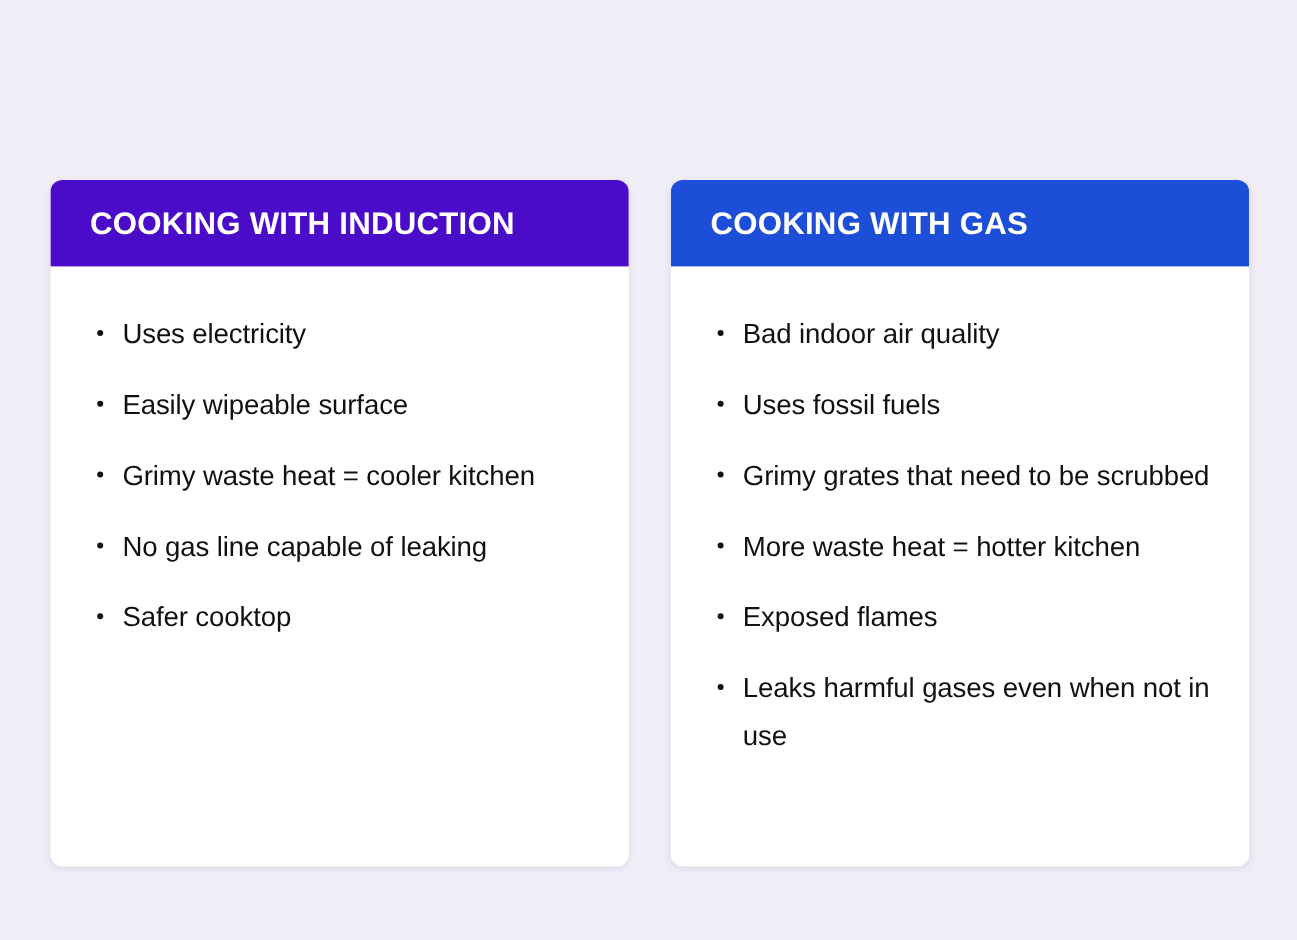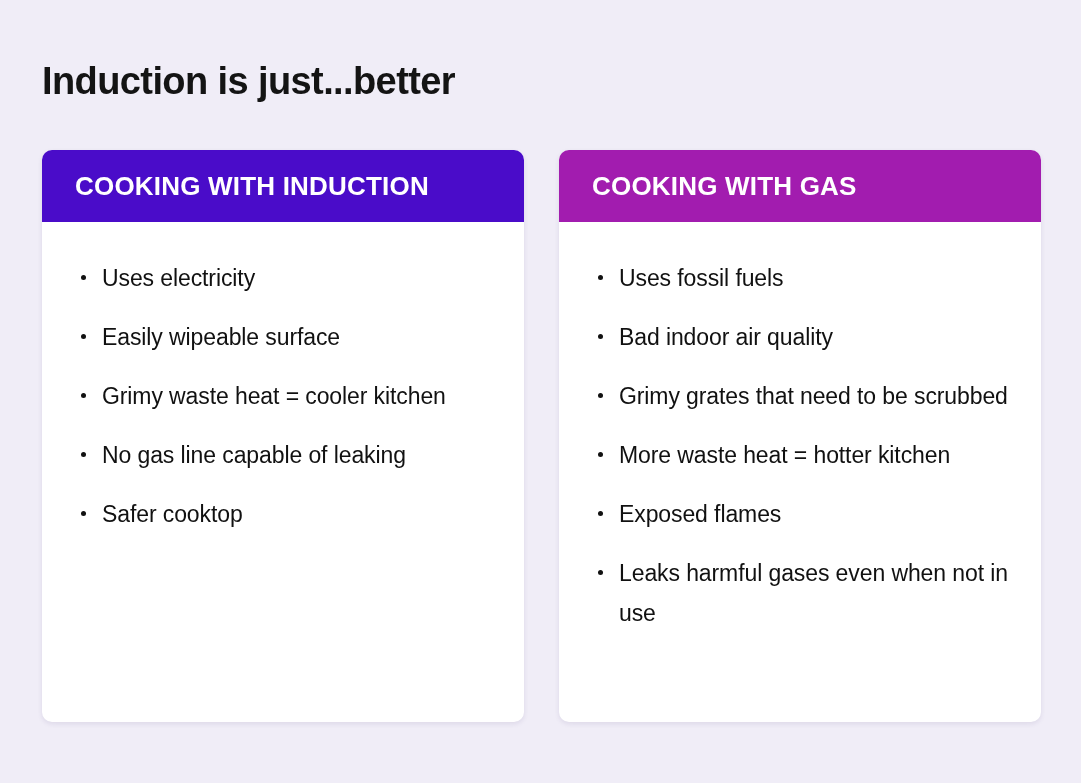--- a/index.html
+++ b/index.html
@@ -64,21 +64,21 @@
   .card-header-title {
     color: #ffffff;
     font-size: 26px;
     font-weight: bold;
     letter-spacing: 0.2px;
     line-height: 30px;
     white-space: nowrap;
   }
 
   .card-header.induction { background: #4a0cc9; }
-  .card-header.gas       { background: #a21caf; }
+  .card-header.gas       { background: #1d4ed8; }
 
   .card-body {
     flex: 1;
     padding: 36px 30px 29px 30px;
     box-sizing: border-box;
   }
 
   .bullet-list {
     list-style: none;
     margin: 0;
@@ -107,21 +107,20 @@
     height: 5px;
     border-radius: 50%;
     background: #111111;
   }
 </style>
 </head>
 <body>
 
 <div class="page">
 
-  <div class="page-title">Induction is just...better</div>
 
   <div class="cards">
 
     <div class="card">
       <div class="card-header induction">
         <span class="card-header-title">COOKING WITH INDUCTION</span>
       </div>
       <div class="card-body">
         <ul class="bullet-list">
           <li class="bullet-item">
@@ -149,25 +148,25 @@
     </div>
 
     <div class="card">
       <div class="card-header gas">
         <span class="card-header-title">COOKING WITH GAS</span>
       </div>
       <div class="card-body">
         <ul class="bullet-list">
           <li class="bullet-item">
             <span class="bullet-dot"></span>
-            <span>Uses fossil fuels</span>
+            <span>Bad indoor air quality</span>
           </li>
           <li class="bullet-item">
             <span class="bullet-dot"></span>
-            <span>Bad indoor air quality</span>
+            <span>Uses fossil fuels</span>
           </li>
           <li class="bullet-item">
             <span class="bullet-dot"></span>
             <span>Grimy grates that need to be scrubbed</span>
           </li>
           <li class="bullet-item">
             <span class="bullet-dot"></span>
             <span>More waste heat = hotter kitchen</span>
           </li>
           <li class="bullet-item">

